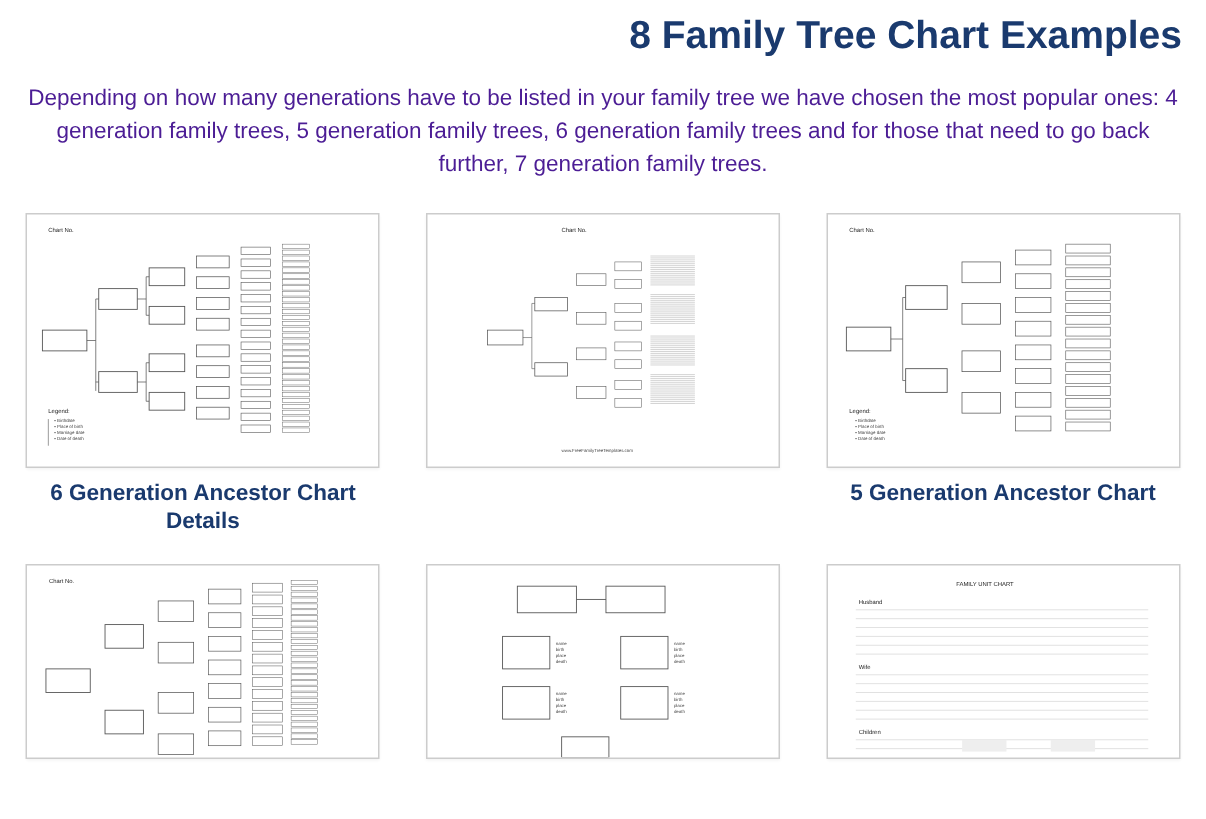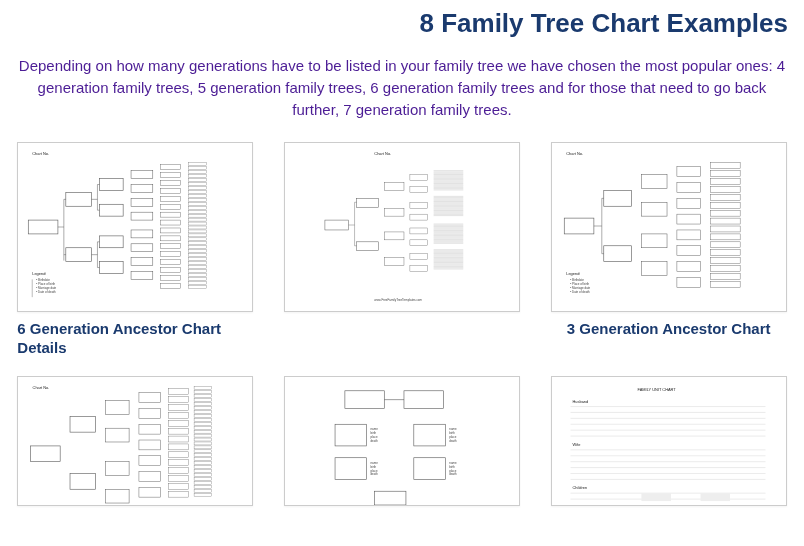--- a/index.html
+++ b/index.html
@@ -43,20 +43,21 @@
     background: #fff;
     position: relative;
     overflow: hidden;
     box-shadow: 0 1px 2px rgba(0,0,0,0.05);
   }
   .thumb svg { width: 100%; height: 100%; display: block; }
   .caption {
     color: #1a3a6e;
     font-weight: 700;
     font-size: 15px;
+    text-align: center;
     margin-top: 8px;
     line-height: 1.25;
     max-width: 236px;
   }
   
   .thumb.partial { height: 130px; }
   
   .st { font: 4px Arial; fill: #222; }
   .st2 { font: 3px Arial; fill: #444; }
 </style>
@@ -315,21 +316,21 @@
           <rect x="160" y="132" width="30" height="6"></rect>
             <rect x="160" y="140" width="30" height="6"></rect>
         </g>
         <text x="14" y="134" class="st" font-weight="bold">Legend:</text>
         <text x="18" y="140" class="st2">• Birthdate</text>
         <text x="18" y="144" class="st2">• Place of birth</text>
         <text x="18" y="148" class="st2">• Marriage date</text>
         <text x="18" y="152" class="st2">• Date of death</text>
       </svg>
     </div>
-    <div class="caption">3 Generation Ancestor Chart</div>
+    <div class="caption">5 Generation Ancestor Chart</div>
   </div>
 
   <div class="card">
     <div class="thumb partial">
       <svg viewBox="0 0 236 130">
         <text x="14" y="12" class="st">Chart No.</text>
         <rect x="12" y="70" width="30" height="16" fill="none" stroke="#555" stroke-width="0.6"></rect>
         <rect x="52" y="40" width="26" height="16" fill="none" stroke="#555" stroke-width="0.6"></rect>
         <rect x="52" y="98" width="26" height="16" fill="none" stroke="#555" stroke-width="0.6"></rect>
         <g stroke="#555" stroke-width="0.5" fill="none">

